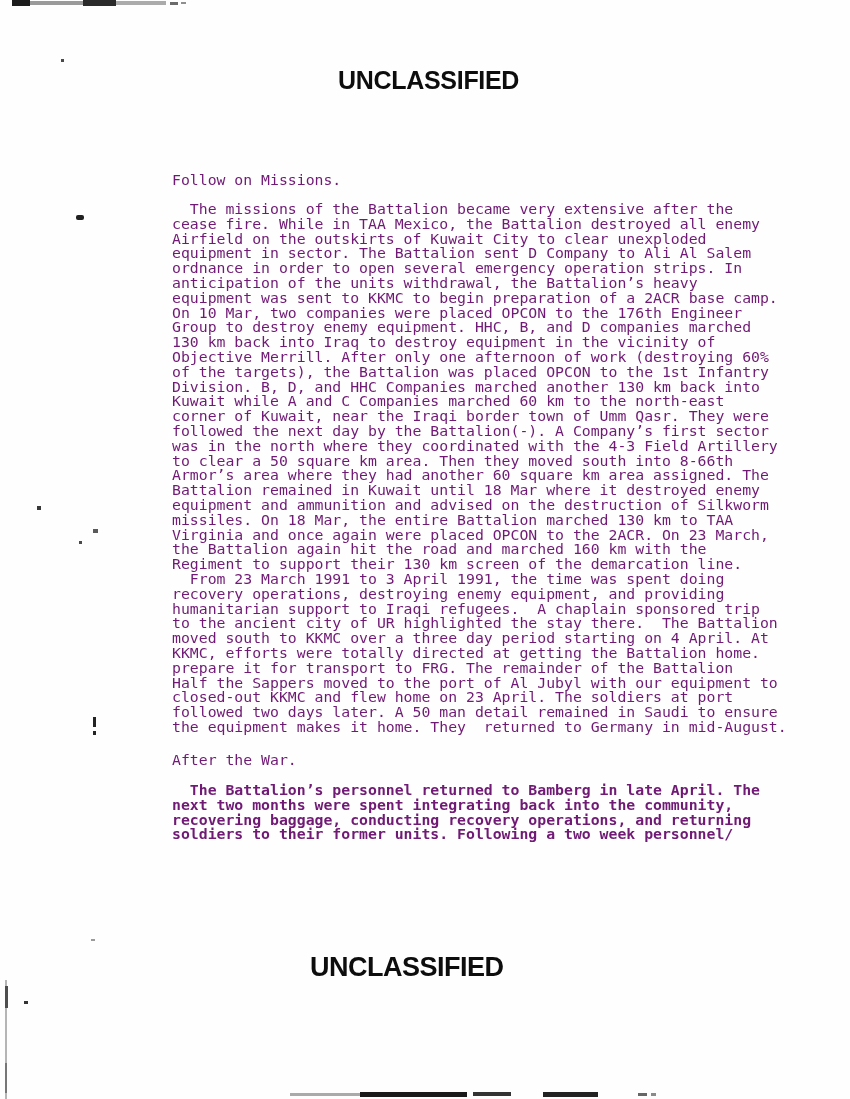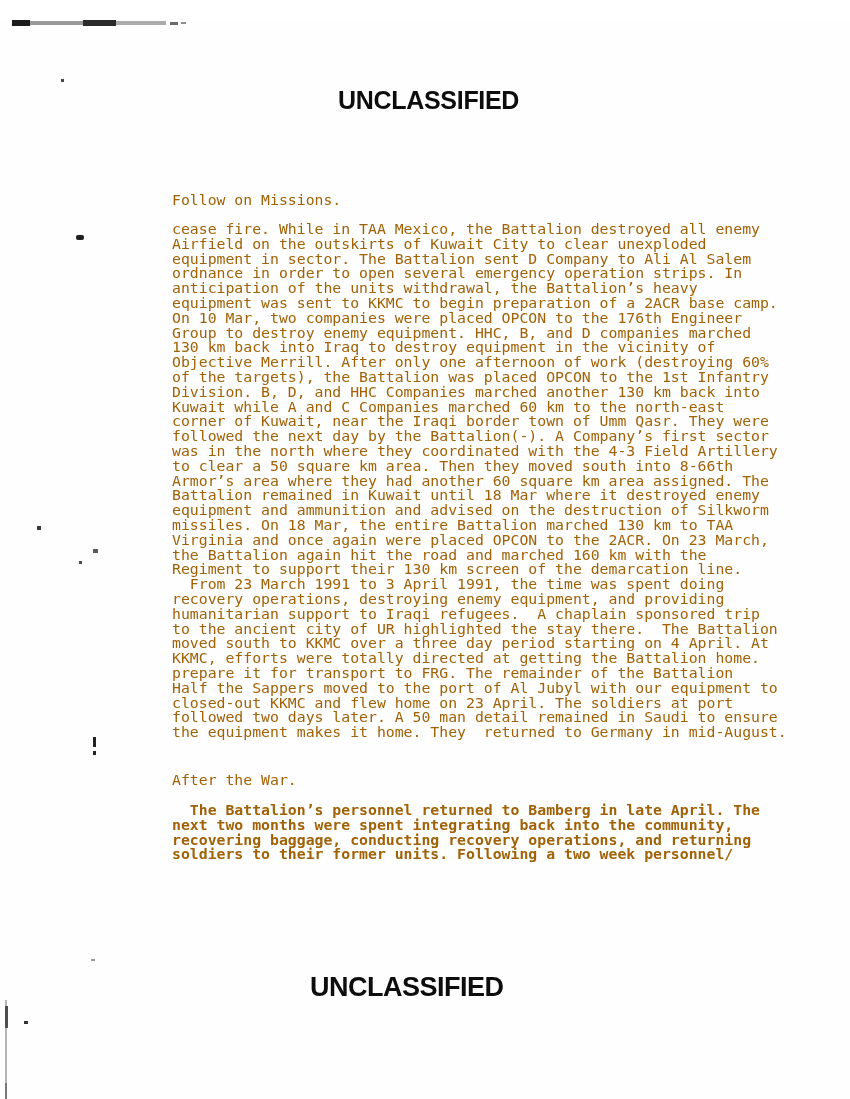--- a/index.html
+++ b/index.html
@@ -4,42 +4,42 @@
 <style>
   html,body{margin:0;padding:0;}
   body{
     width:850px;height:1099px;
     background:#ffffff;
     position:relative;
     overflow:hidden;
     font-family:"DejaVu Sans Mono", monospace;
     color:#141414;
   }
-  .page{position:absolute;inset:0;background:#fefefe;margin-top:20px;}
+  .page{position:absolute;inset:0;background:#fefefe;}
 
   
   .banner{
     position:absolute;
     font-family:"Liberation Sans", sans-serif;
     font-weight:bold;
     color:#0d0d0d;
     white-space:nowrap;
   }
   .banner.top{left:338px;top:66px;font-size:25px;letter-spacing:-0.3px;}
   .banner.bottom{left:310px;top:952px;font-size:27px;letter-spacing:-0.5px;}
 
   
   .tblock{position:absolute;left:172px;}
   .tblock .tline, .theading{
     font-family:"DejaVu Sans Mono", monospace;
     font-size:14.8px;
     line-height:14.8px;
     height:14.8px;
     white-space:pre;
-    color:#a16207;
+    color:#701a75;
   }
   .theading{position:absolute;left:172px;}
   #heading1{top:173px;}
   #para1{top:202px;}
   #heading2{top:753px;}
   #para2{top:783px;font-weight:bold;}
 
   
   .artifact{position:absolute;}
   .seg{position:absolute;}
@@ -48,20 +48,21 @@
 <body>
 
 <div class="page">
 
   <div class="banner top">UNCLASSIFIED</div>
   <div class="banner bottom">UNCLASSIFIED</div>
 
   <div class="theading" id="heading1">Follow on Missions.</div>
 
   <div class="tblock" id="para1">
+      <div class="tline">  The missions of the Battalion became very extensive after the</div>
       <div class="tline">cease fire. While in TAA Mexico, the Battalion destroyed all enemy</div>
       <div class="tline">Airfield on the outskirts of Kuwait City to clear unexploded</div>
       <div class="tline">equipment in sector. The Battalion sent D Company to Ali Al Salem</div>
       <div class="tline">ordnance in order to open several emergency operation strips. In</div>
       <div class="tline">anticipation of the units withdrawal, the Battalion’s heavy</div>
       <div class="tline">equipment was sent to KKMC to begin preparation of a 2ACR base camp.</div>
       <div class="tline">On 10 Mar, two companies were placed OPCON to the 176th Engineer</div>
       <div class="tline">Group to destroy enemy equipment. HHC, B, and D companies marched</div>
       <div class="tline">130 km back into Iraq to destroy equipment in the vicinity of</div>
       <div class="tline">Objective Merrill. After only one afternoon of work (destroying 60%</div>

